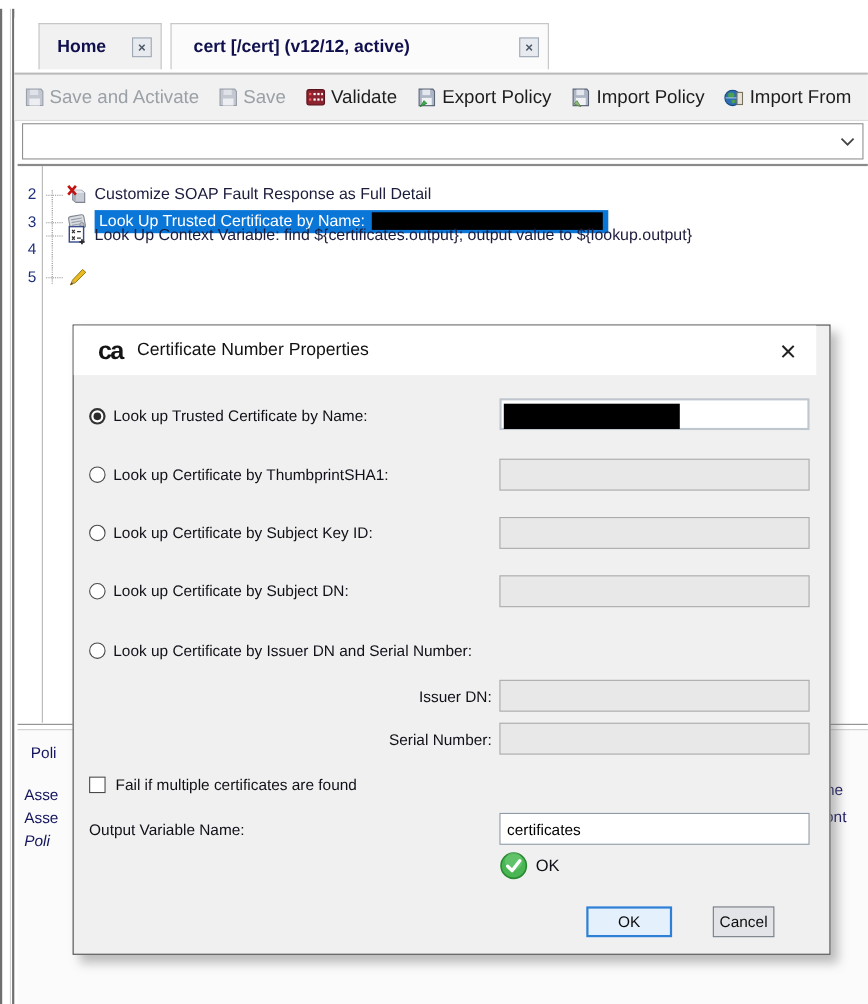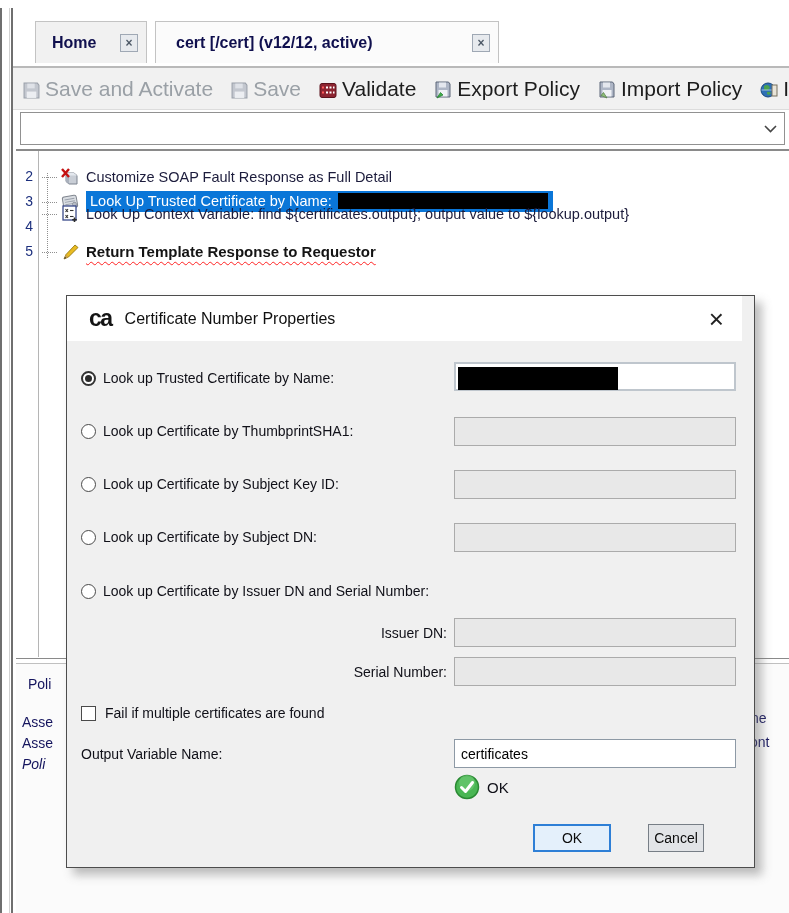--- a/index.html
+++ b/index.html
@@ -20,21 +20,21 @@
   .tab-cert{left:142px;width:344px;background:#fbfbfb;padding-left:20px;}
   .tab-label{font-weight:bold;font-size:16px;color:#10104e;white-space:nowrap;}
   .tab-x{margin-left:auto;margin-right:8px;width:18px;height:18px;box-sizing:border-box;
          background:#e7eaee;border:1px solid #9fa8b4;color:#4c5866;font-size:12px;font-weight:bold;
          display:flex;align-items:center;justify-content:center;line-height:1;}
 
   
   .toolbar{position:absolute;left:13px;top:68px;right:0;height:42px;background:#f1f1f1;
            display:flex;align-items:center;gap:18px;padding-left:10px;box-sizing:border-box;
            border-bottom:1px solid #dcdcdc;white-space:nowrap;overflow:hidden;}
-  .tbtn{display:flex;align-items:center;gap:5px;font-size:21px;color:#1d1d1d;}
+  .tbtn{display:flex;align-items:center;gap:5px;font-size:17px;color:#1d1d1d;}
   .tbtn.disabled{color:#9aa0a6;}
   .tbtn svg{flex:0 0 auto;}
 
   
   .combo{position:absolute;left:20px;top:112px;width:765px;height:33px;background:#fff;
          border:1px solid #919191;box-sizing:border-box;display:flex;align-items:center;}
   .combo input{flex:1;border:none;outline:none;height:100%;font-size:14px;padding:0 6px;background:transparent;}
   .combo .chev{width:28px;display:flex;align-items:center;justify-content:center;color:#444;}
 
   
@@ -237,21 +237,20 @@
 
   <div class="prow" style="top:88px;">
     <span class="conn"></span>
     <span class="picon">
       <svg width="20" height="20" viewBox="0 0 20 20">
         <path d="M4 17 L6 12.5 L15 3 L18 5.5 L8.5 15 Z" fill="#e9bb22" stroke="#8a6d00" stroke-width="0.8"></path>
         <path d="M4 17 L6 12.5 L8.5 15 Z" fill="#caa24e"></path>
         <path d="M4 17 L5 14.8 L6.4 16 Z" fill="#3b3b3b"></path>
       </svg>
     </span>
-    <span class="bold-err">Return Template Response to Requestor</span>
   </div>
 </div>
 
 <div class="lowline1"></div>
 <div class="lowline2"></div>
 <div class="lowpanel">
   <span class="frag" style="left:12px;top:12px;">Poli</span>
   <span class="frag" style="left:6px;top:50px;">Asse</span>
   <span class="frag" style="left:6px;top:71px;">Asse</span>
   <span class="frag" style="left:6px;top:92px;font-style:italic;">Poli</span>

